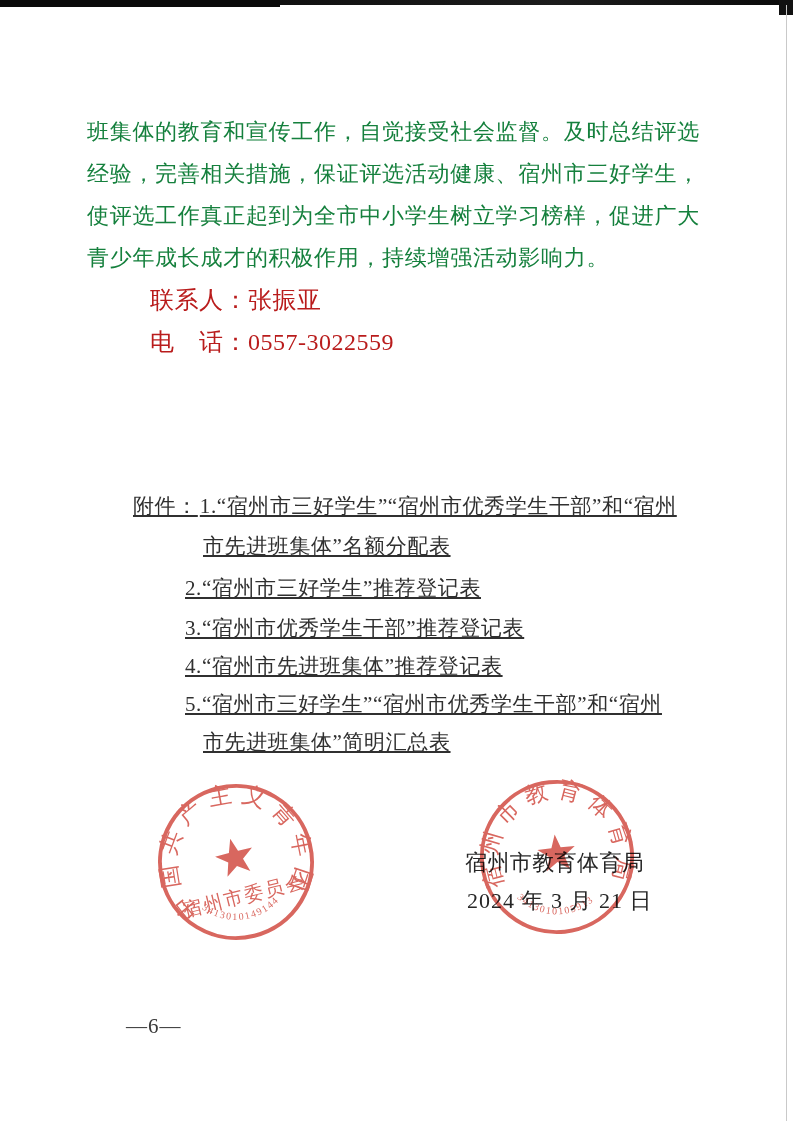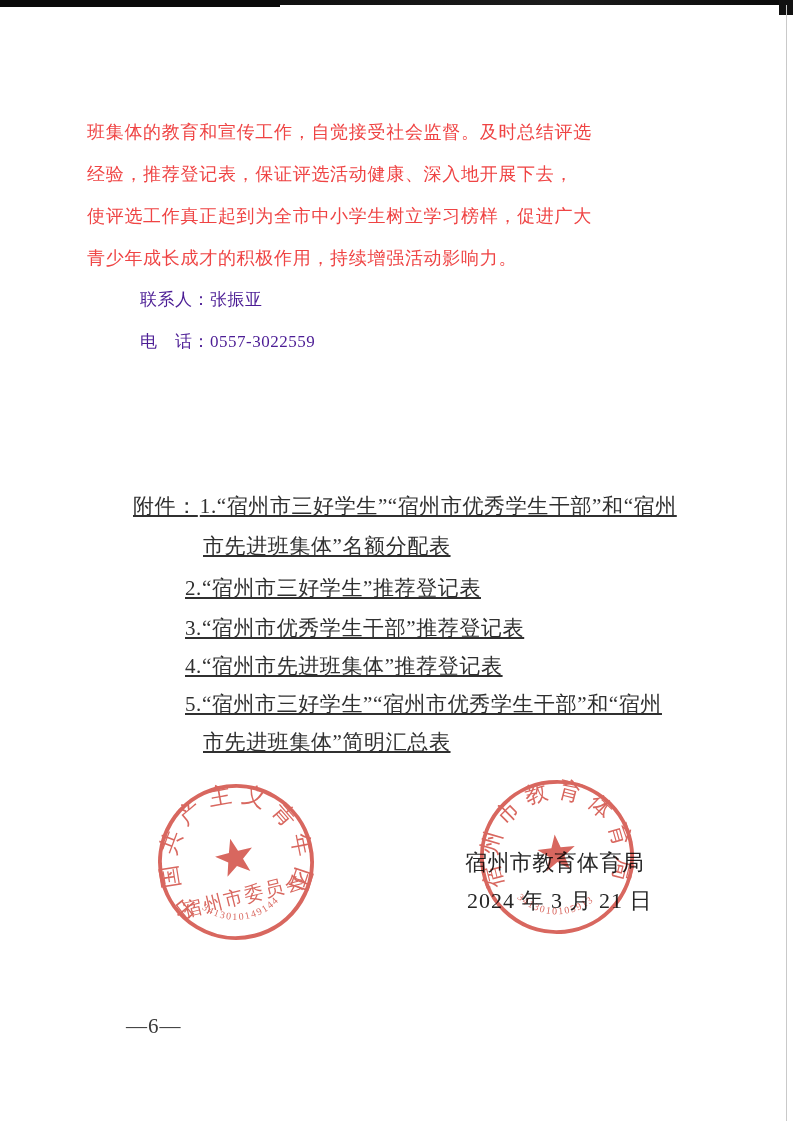--- a/index.html
+++ b/index.html
@@ -21,27 +21,27 @@
   }
   .scan-blob{
     position:absolute;top:0;left:779px;width:14px;height:15px;background:#111;
   }
   .scan-line-right{
     position:absolute;top:5px;left:786px;width:1px;height:1116px;background:#c9c9c9;
   }
   
   .bodyline{
     position:absolute;left:87px;height:30px;line-height:30px;
-    font-size:18px;letter-spacing:0.7px;white-space:nowrap;color:#ef4444;
+    font-size:22px;letter-spacing:0.7px;white-space:nowrap;color:#15803d;
   }
   .l0{top:117px;} .l1{top:159px;} .l2{top:201px;} .l3{top:243px;}
   
   .contact{
-    position:absolute;left:140px;height:30px;line-height:30px;
-    font-size:17px;letter-spacing:0.5px;white-space:nowrap;color:#4c1d95;
+    position:absolute;left:150px;height:30px;line-height:30px;
+    font-size:24px;letter-spacing:0.5px;white-space:nowrap;color:#b91c1c;
   }
   .c0{top:285px;} .c1{top:327px;} .c2{top:369px;} .c3{top:410px;}
   
   .attach{
     position:absolute;height:30px;line-height:30px;
     font-size:21px;letter-spacing:0.6px;white-space:nowrap;color:#303030;text-decoration:underline;
   }
   .a0{top:491px;left:133px;}
   .attach .attach-label{margin-right:2px;}
   .a1{top:531px;left:203px;}
@@ -76,21 +76,21 @@
 <body>
 
 <div class="page">
 
   <div class="scan-bar-top"></div>
   <div class="scan-bar-top-left"></div>
   <div class="scan-blob"></div>
   <div class="scan-line-right"></div>
 
   <div class="bodyline l0">班集体的教育和宣传工作，自觉接受社会监督。及时总结评选</div>
-  <div class="bodyline l1">经验，推荐登记表，保证评选活动健康、深入地开展下去，</div>
+  <div class="bodyline l1">经验，完善相关措施，保证评选活动健康、宿州市三好学生，</div>
   <div class="bodyline l3">青少年成长成才的积极作用，持续增强活动影响力。</div>
   <div class="bodyline l2">使评选工作真正起到为全市中小学生树立学习榜样，促进广大</div>
 
   <div class="contact c0"><span>联系人</span><span>：</span><span>张振亚</span></div>
   <div class="contact c1"><span>电　话</span><span>：</span><span>0557-3022559</span></div>
 
   <div class="attach a0"><span class="attach-label">附件：</span><span>1.“宿州市三好学生”“宿州市优秀学生干部”和“宿州</span></div>
   <div class="attach a1">市先进班集体”名额分配表</div>
   <div class="attach a2">2.“宿州市三好学生”推荐登记表</div>
   <div class="attach a3">3.“宿州市优秀学生干部”推荐登记表</div>

